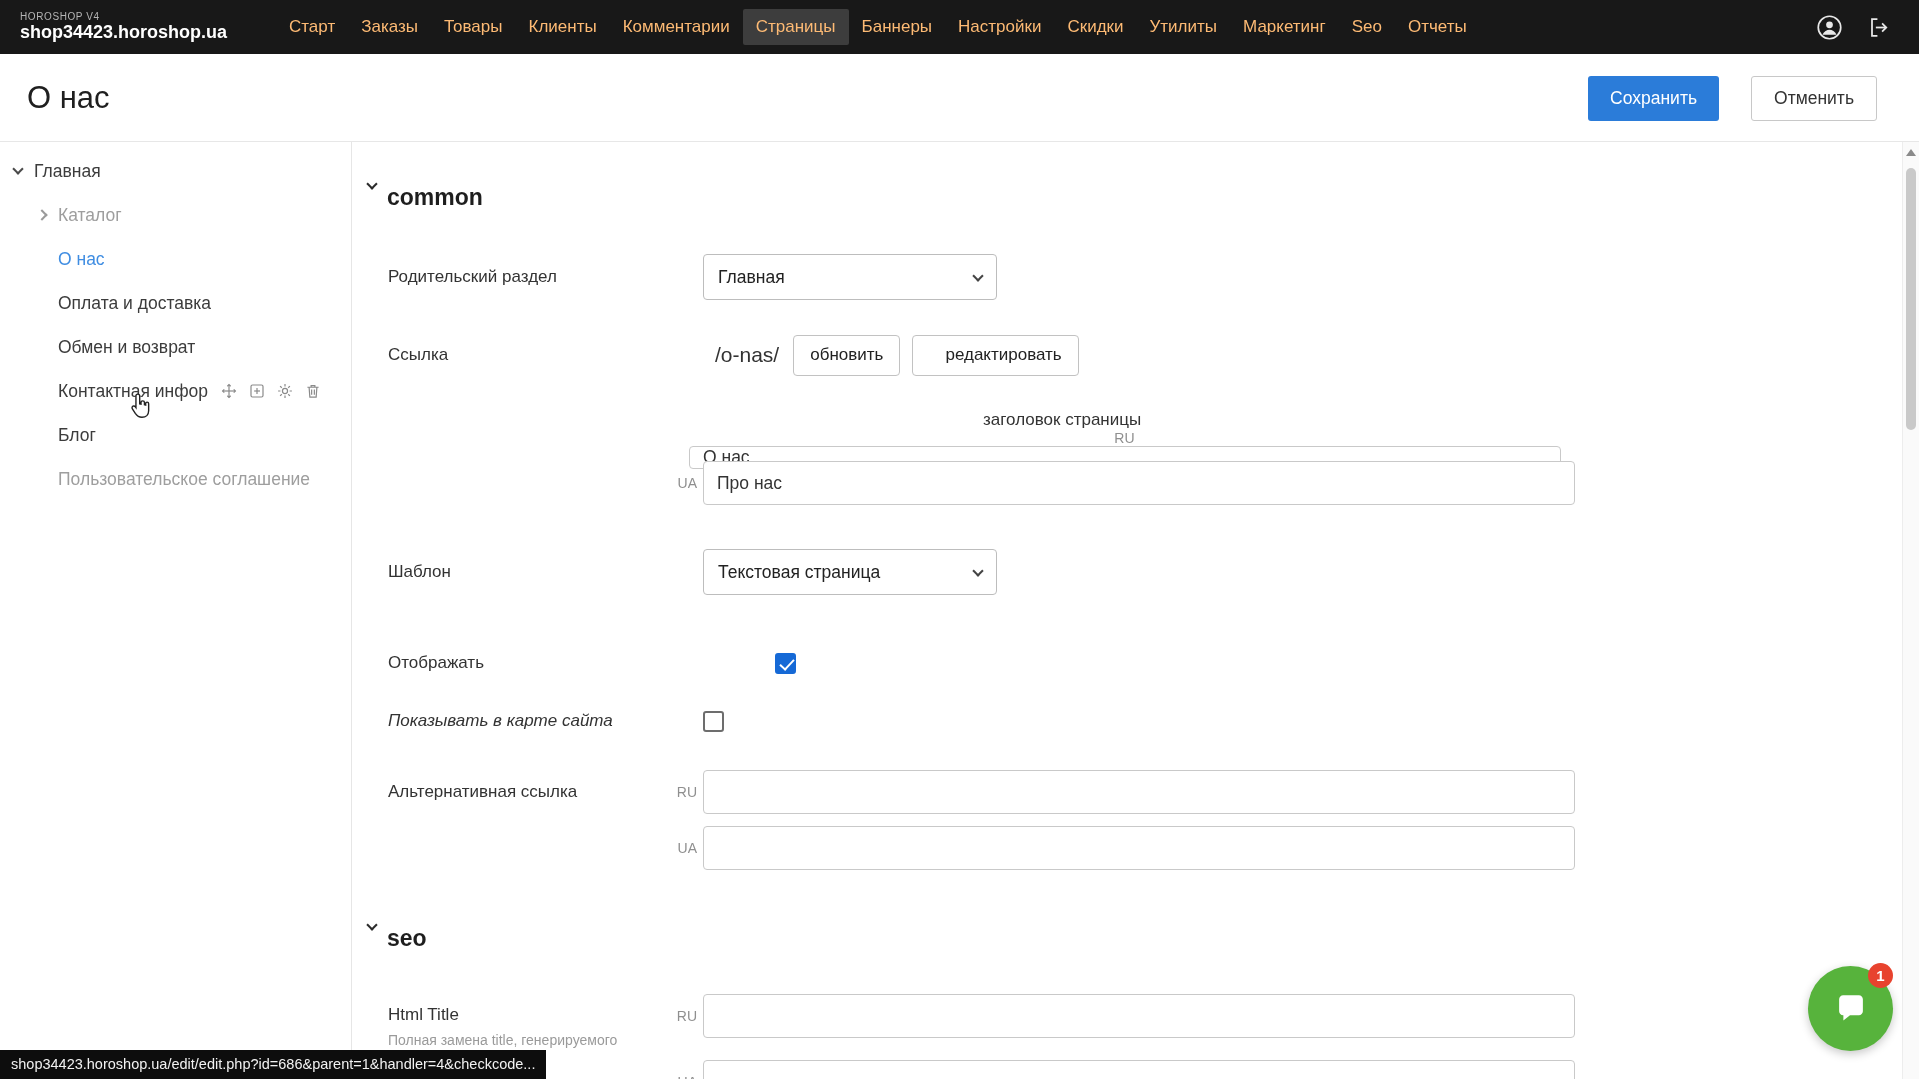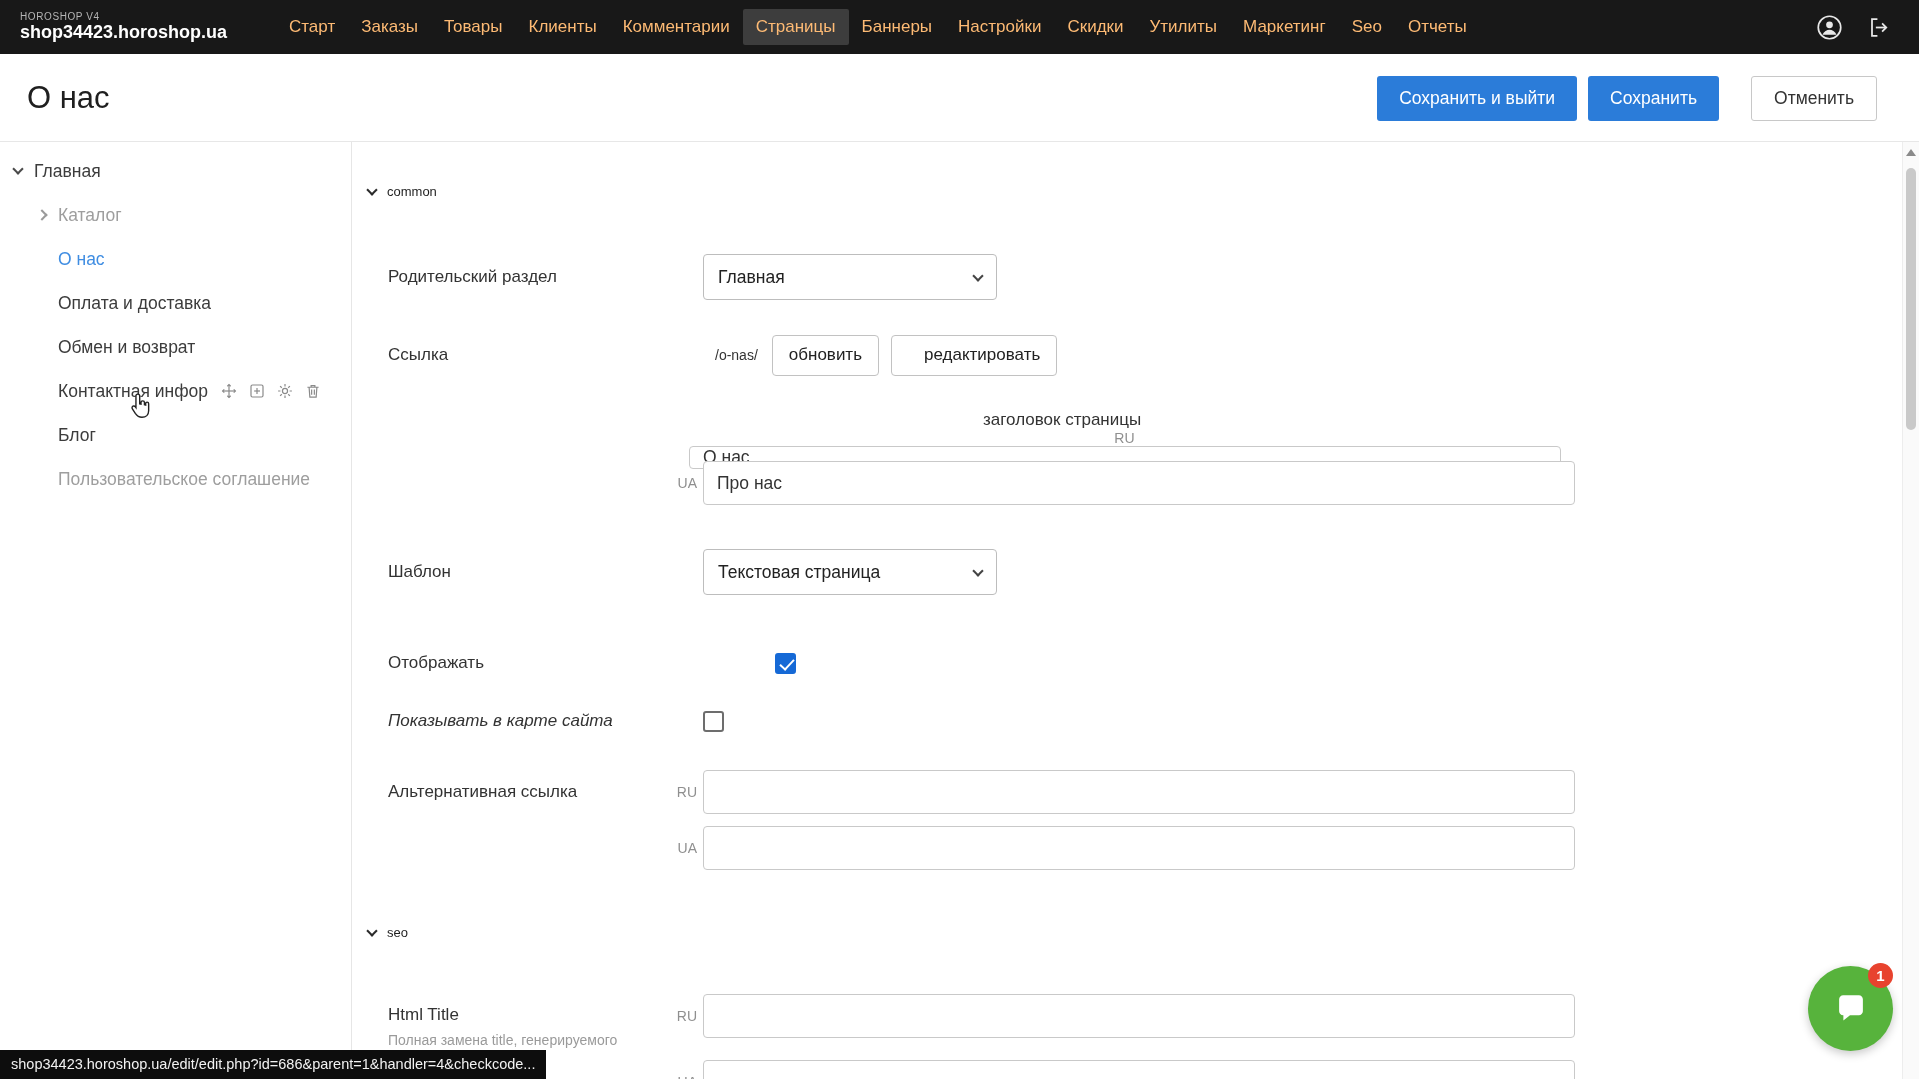--- a/index.html
+++ b/index.html
@@ -47,37 +47,37 @@
   .chv.right { transform:rotate(-45deg); }
   .tree-chv { width:20px; color:#4a4a4a; display:inline-flex; }
   .tree-chv.gray { color:#9a9a9a; }
   .tree-spacer { width:20px; flex:none; }
   .tree-row.selected { color:#3f8de2; }
   .tree-row.muted { color:#9e9e9e; }
   .row-icons { display:flex; align-items:center; gap:10px; margin-left:12px; }
   .row-icons svg { display:block; cursor:pointer; }
 
   
-  .section-hdr { position:absolute; left:16px; display:flex; align-items:center;
-    font-size:13px; font-weight:normal; color:#1e1e1e; cursor:pointer; }
+  .section-hdr { position:absolute; left:16px; display:flex; 
+    font-size:23px; font-weight:bold; color:#1e1e1e; cursor:pointer; }
   .section-hdr .chv { margin-right:11px; color:#2b2b2b; }
   .form-row { position:absolute; left:36px; right:40px; height:46px;
     display:flex; align-items:center; }
   .form-row.top-align { align-items:flex-start; height:auto; }
   .flabel { width:280px; flex:none; font-size:17px; color:#333; margin-right:4px; }
   .fhint { font-size:14px; color:#9a9a9a; margin-top:7px; white-space:nowrap; }
   .lang-slot { width:25px; flex:none; text-align:right; font-size:14px;
     color:#8f8f8f; margin-right:6px; }
   .text-input { width:872px; height:44px; border:1px solid #c9c9c9; border-radius:4px;
     padding:0 13px; font-size:17.5px; color:#333; font-family:inherit; outline:none; }
   .selectbox { width:294px; height:46px; border:1px solid #bdbdbd; border-radius:4px;
     padding:0 14px; display:flex; align-items:center; justify-content:space-between;
     font-size:17.5px; color:#222; cursor:pointer; background:#fff; }
   .selectbox .chv { color:#444; margin-top:-2px; }
-  .path-text { font-size:14px; color:#333; margin-left:12px; margin-right:14px; }
+  .path-text { font-size:21px; color:#333; margin-left:12px; margin-right:14px; }
   .mini-btn { height:41px; background:#fff; border:1px solid #c2c2c2; border-radius:4px;
     font-size:17px; color:#222; padding:0 16px; cursor:pointer; font-family:inherit; }
   .mini-btn + .mini-btn { margin-left:12px;padding-left:32px; }
   .checkbox { width:21px; height:21px; border:2px solid #6d6d6d; border-radius:3px;
     background:#fff; position:relative; cursor:pointer; flex:none; }
   .checkbox.checked { background:#1569d6; border-color:#1569d6; }
   .checkbox.checked::after { content:""; position:absolute; left:6px; top:1px;
     width:6px; height:12px; border-right:2.5px solid #fff; border-bottom:2.5px solid #fff;
     transform:rotate(43deg); }
 
@@ -138,21 +138,20 @@
         <path d="M14.5 8l4 4-4 4"></path>
         <line x1="8.5" y1="12" x2="18" y2="12"></line>
       </svg>
     </span>
   </div>
 </header>
 
 <div class="page-header">
   <h1 class="page-title">О нас</h1>
   <div class="header-actions">
-    <button class="btn blue">Сохранить и выйти</button>
     <button class="btn blue">Сохранить</button>
     <button class="btn ghost">Отменить</button>
   </div>
 </div>
 
 <aside class="sidebar">
   <div class="tree-row">
     <span class="tree-chv">
         <span class="chv down"></span>
       </span>

